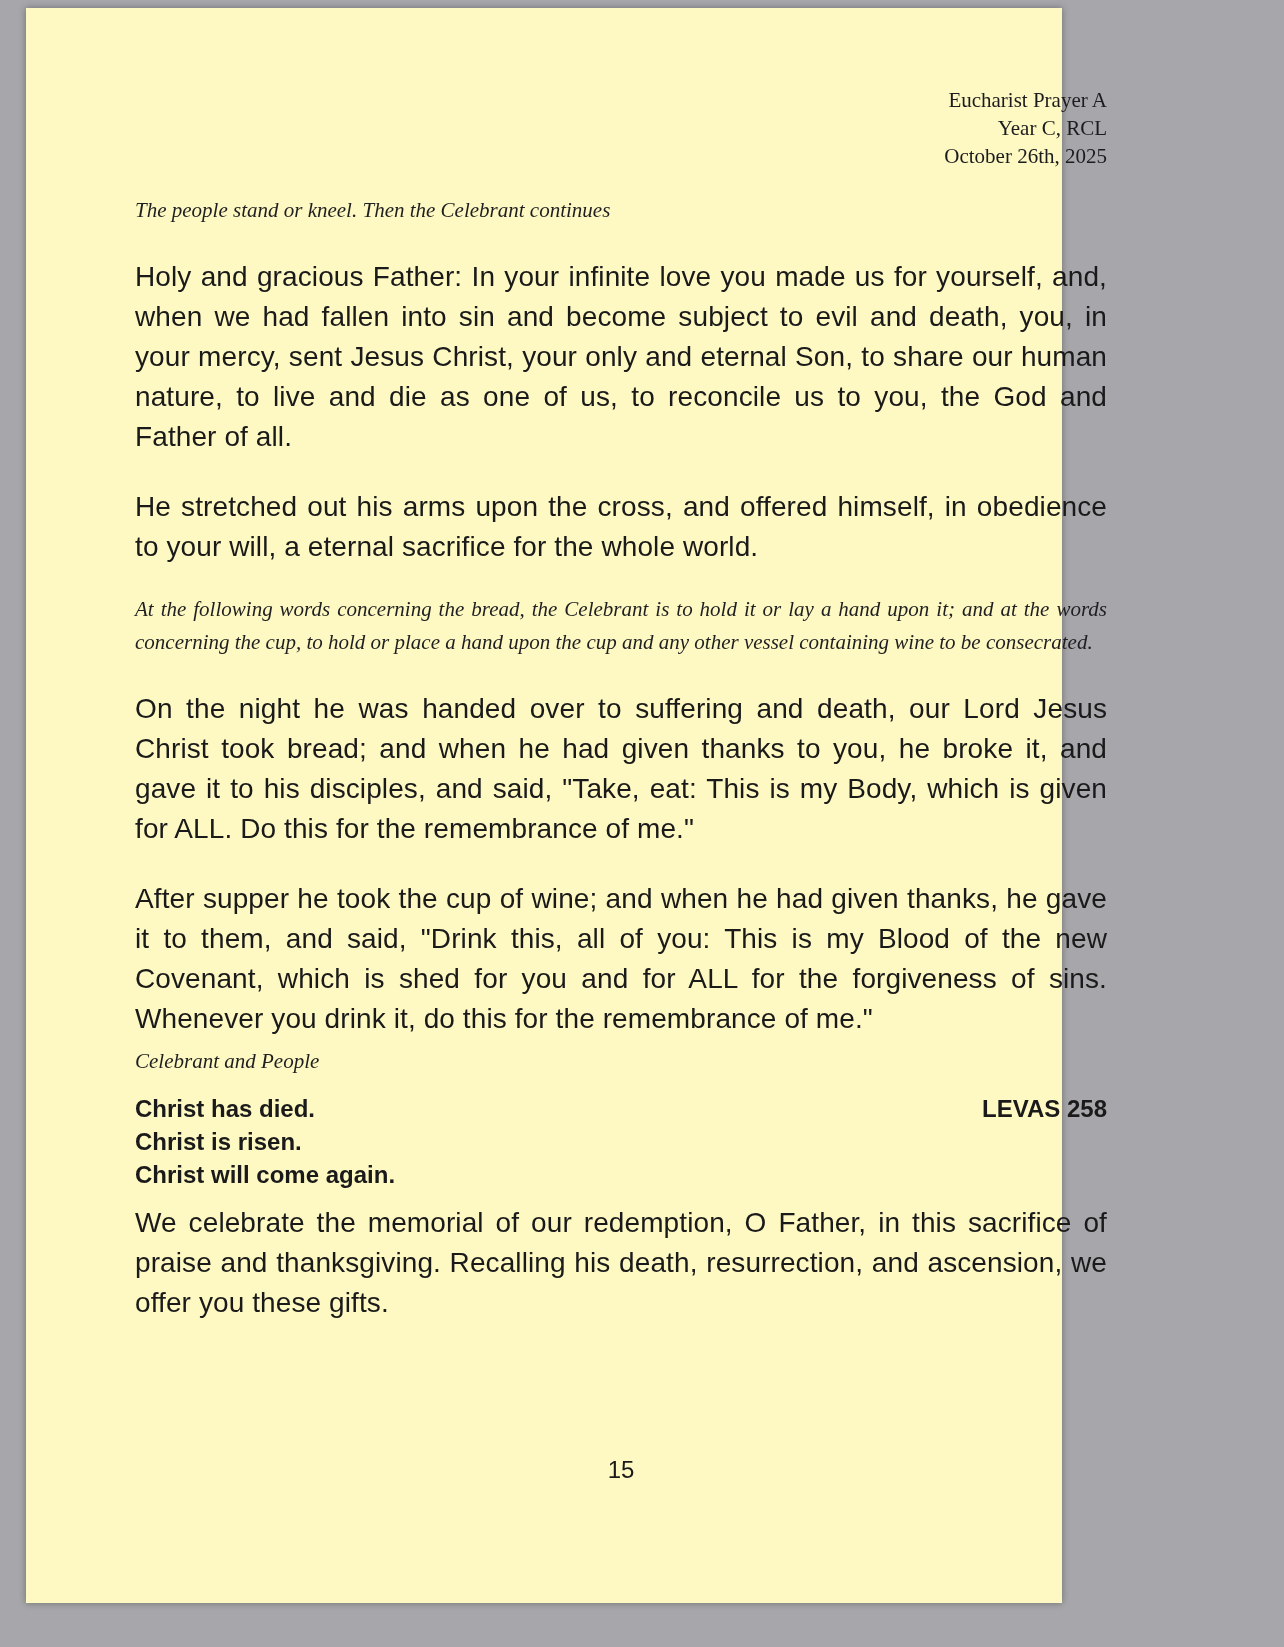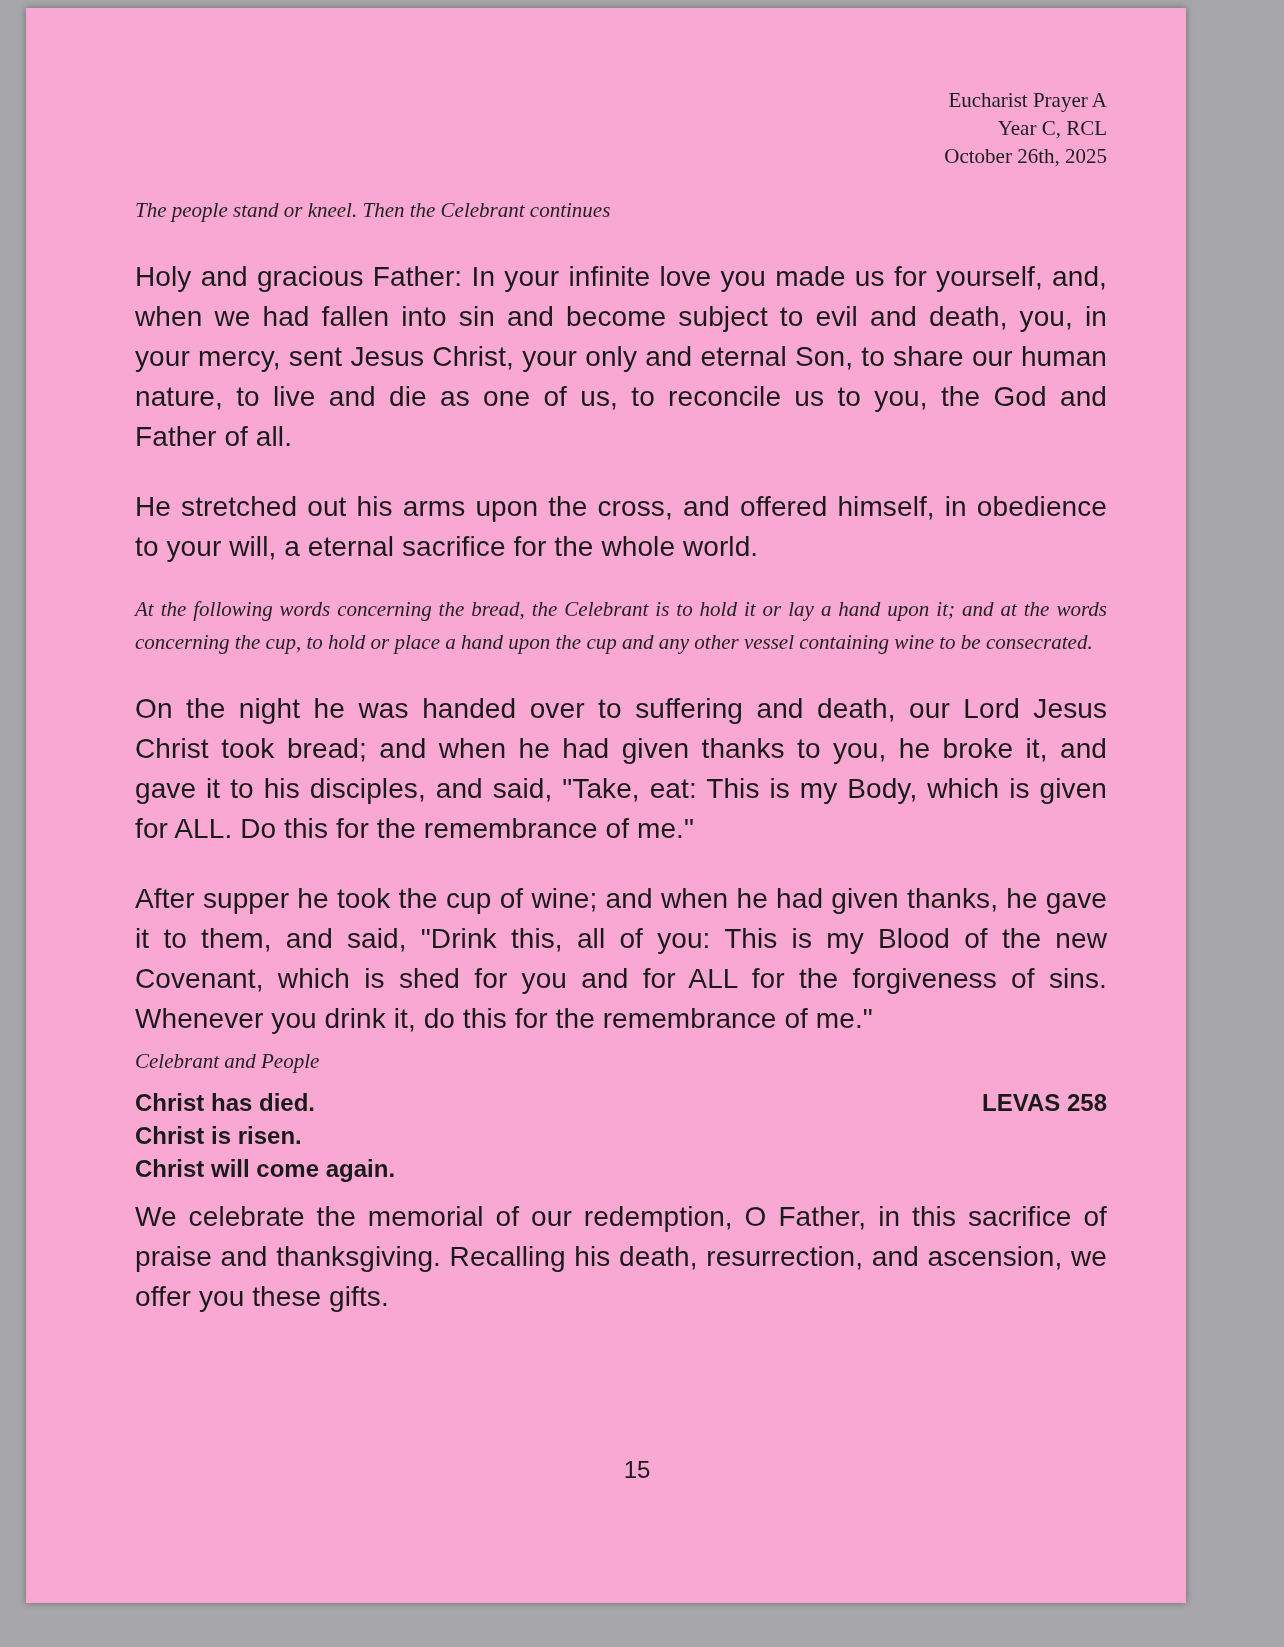--- a/index.html
+++ b/index.html
@@ -11,23 +11,23 @@
     height: 1647px;
     background: #a7a7ab;
     position: relative;
     overflow: hidden;
     font-family: "Liberation Sans", sans-serif;
   }
   .page {
     position: absolute;
     left: 26px;
     top: 8px;
-    width: 1160px;
+    width: 1036px;
     height: 1595px;
-    background: #f9a8d4;
+    background: #fef9c3;
     box-shadow: 0 0 7px rgba(0,0,0,0.35);
   }
   .content {
     position: absolute;
     left: 109px;
     top: 0;
     width: 972px;
     color: #1a1a1a;
   }
   .header {
@@ -63,39 +63,39 @@
     margin-top: 30px;
   }
   .mystery-para {
     margin-top: 36px;
     text-align: left;
   }
   .rubric-inline {
     margin-top: 6px;
   }
   .acclamation {
-    margin-top: 8px;
+    margin-top: 14px;
     font-size: 24px;
     font-weight: bold;
     line-height: 33px;
   }
   .acclamation-row {
     display: flex;
     justify-content: space-between;
     align-items: baseline;
   }
   .rubric-continues {
     margin-top: 10px;
   }
   .final-para {
     margin-top: 12px;
   }
   .page-number {
     position: absolute;
-    left: 125px;
+    left: 109px;
     width: 972px;
     top: 1448px;
     text-align: center;
     font-size: 24px;
     color: #1a1a1a;
   }
 </style>
 </head>
 <body>
 

